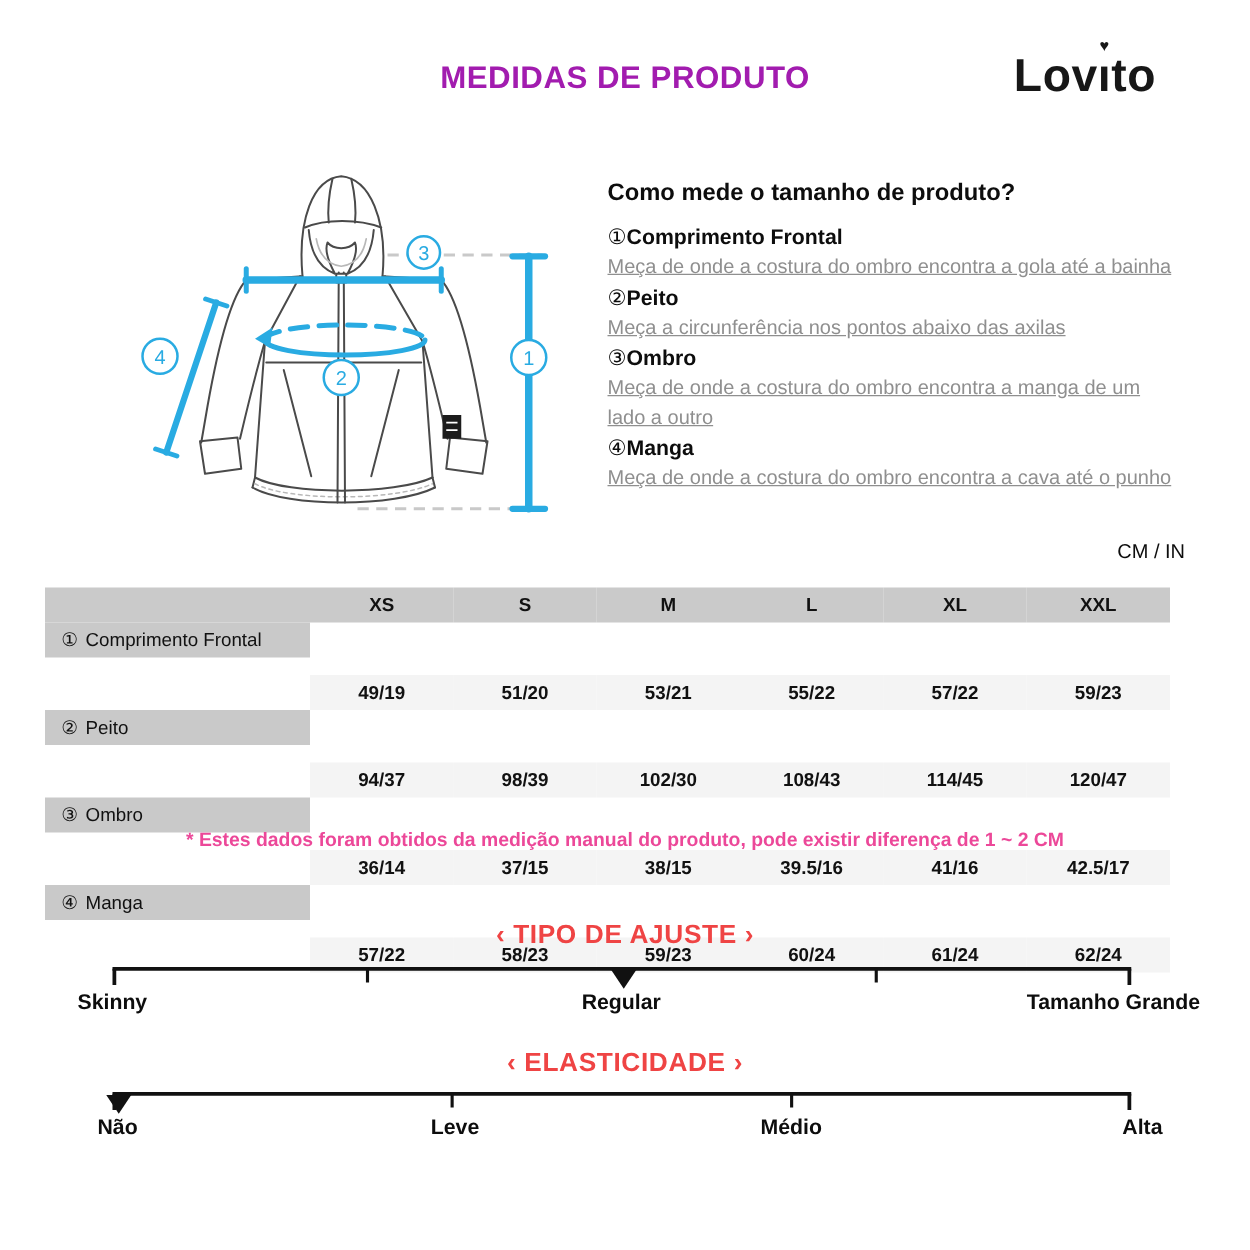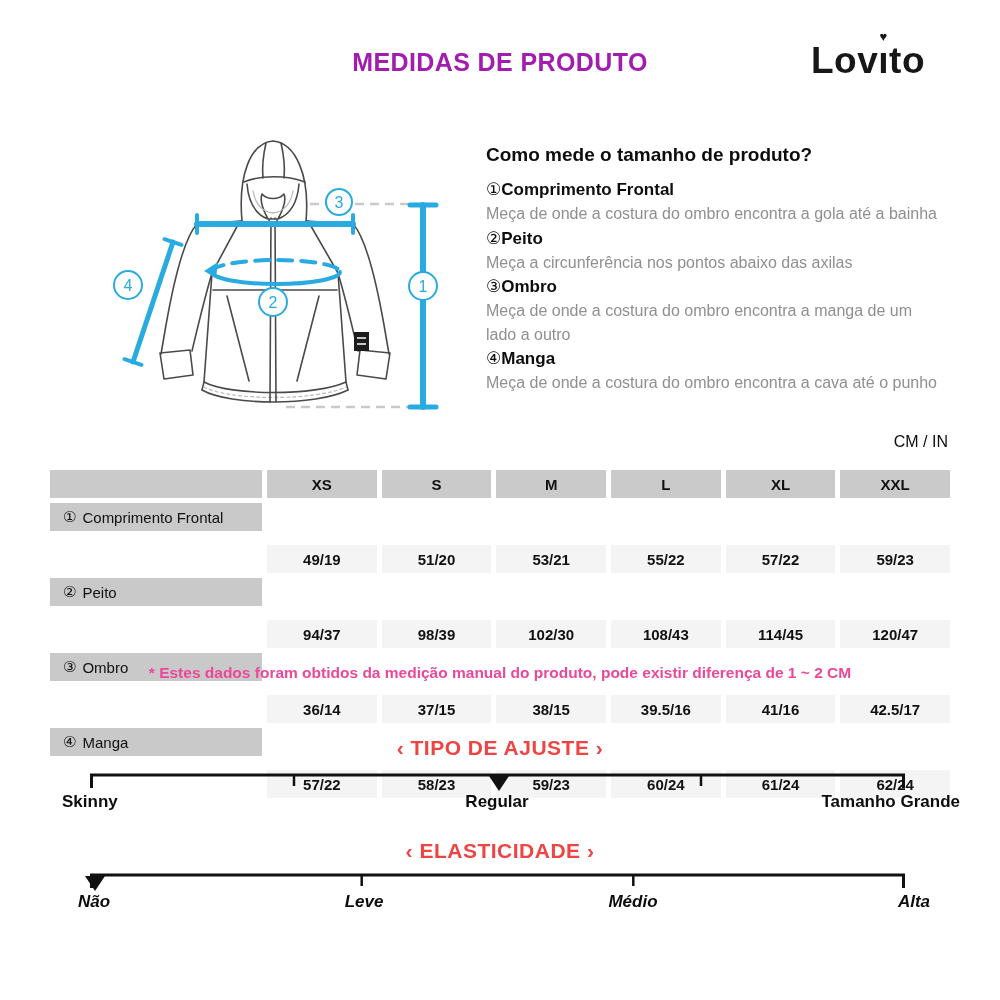--- a/index.html
+++ b/index.html
@@ -18,45 +18,45 @@
   .brand .i-wrap{position:relative;display:inline-block;}
   .brand .heart{position:absolute;top:-10px;left:50%;transform:translateX(-50%);font-size:13px;line-height:13px;}
   
   .diagram{position:absolute;left:100px;top:120px;width:360px;height:320px;}
   
   .howto{position:absolute;left:486px;top:144px;width:458px;}
   .howto h2{margin:0 0 12px 0;font-size:19px;font-weight:800;color:#0d0d0d;}
   .howto .item-head{font-size:17px;line-height:24px;color:#0d0d0d;}
   .howto .item-head .num{font-weight:400;}
   .howto .item-head .nm{font-weight:700;}
-  .howto .item-desc{font-size:16px;line-height:23.5px;color:#8f8f8f;font-weight:400;margin:0 0 1px 0;}
+  .howto .item-desc{font-size:16px;line-height:23.5px;color:#8f8f8f;font-weight:400;margin:0 0 1px 0;text-decoration:underline;}
   
   .unit-label{position:absolute;top:433px;right:52px;font-size:16px;font-weight:400;color:#0d0d0d;}
   
-  .size-table{position:absolute;left:50px;top:470px;width:900px;display:grid;
-    grid-template-columns:212px repeat(6,1fr);gap:5px;}
+  .size-table{position:absolute;left:36px;top:470px;width:900px;display:grid;
+    grid-template-columns:212px repeat(6,1fr);}
   .size-table .cell{height:28px;display:flex;align-items:center;justify-content:center;font-size:15px;}
   .size-table .head{background:#cacaca;font-weight:700;}
   .size-table .rowlabel{background:#c9c9c9;justify-content:flex-start;padding-left:13px;font-weight:400;box-sizing:border-box;}
   .size-table .rowlabel .num{margin-right:6px;}
   .size-table .val{background:#f4f4f4;font-weight:700;margin-top:42px;}
   
   .footnote{position:absolute;top:664px;left:0;width:1000px;text-align:center;
     font-size:15.5px;font-weight:700;color:#ec4899;}
   
   .scale-title{position:absolute;left:0;width:1000px;text-align:center;
     font-size:21px;font-weight:800;letter-spacing:.5px;color:#ef4444;}
   .scale-title.fit{top:736px;}
   .scale-title.ela{top:839px;}
   .scale-svg{position:absolute;left:0;width:1000px;height:30px;}
   .scale-svg.fit{top:766px;}
   .scale-svg.ela{top:866px;}
   .scale-labels{position:absolute;left:0;width:1000px;height:22px;font-size:17px;font-weight:700;color:#0d0d0d;}
   .scale-labels.fit{top:792px;}
-  .scale-labels.ela{top:892px;font-style:italic;}
+  .scale-labels.ela{top:892px;}
   .scale-labels span{position:absolute;white-space:nowrap;}
   .lbl-skinny{left:62px;}
   .lbl-regular{left:497px;transform:translateX(-50%);}
   .lbl-tg{right:40px;}
   .lbl-nao{left:78px;}
   .lbl-leve{left:364px;transform:translateX(-50%);}
   .lbl-medio{left:633px;transform:translateX(-50%);}
   .lbl-alta{right:70px;}
 </style>
 </head>

